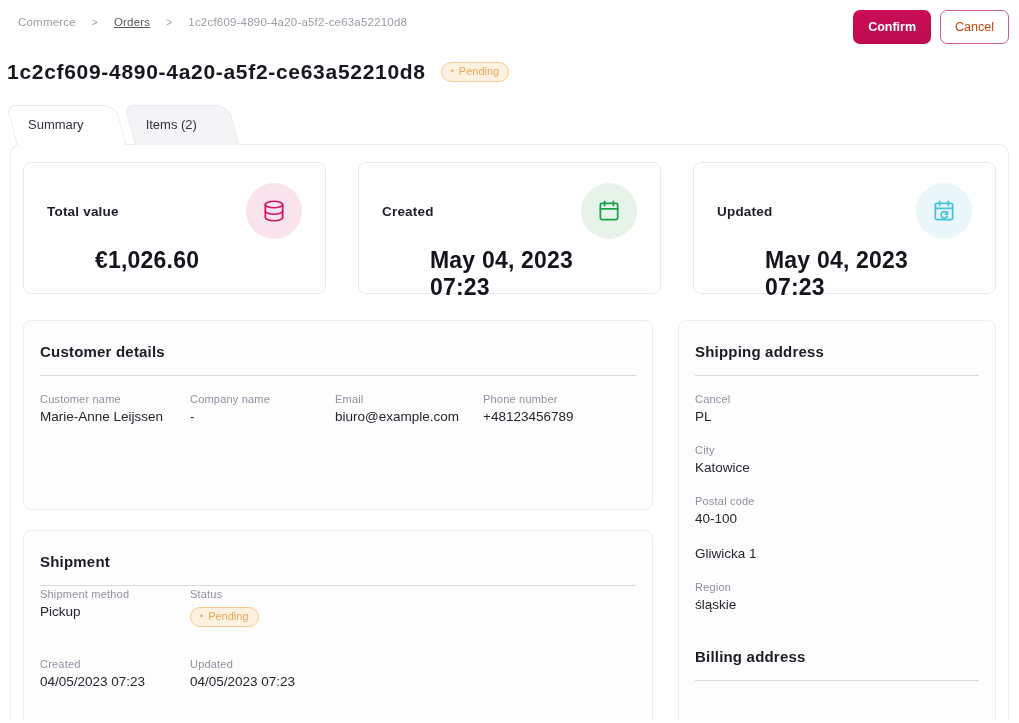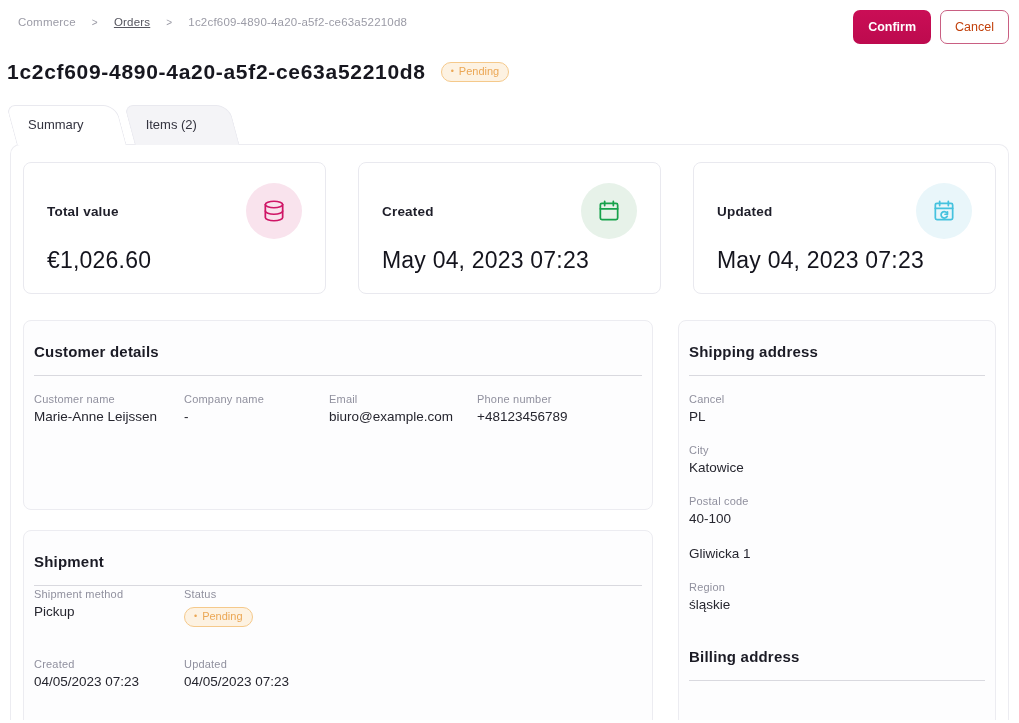--- a/index.html
+++ b/index.html
@@ -46,29 +46,29 @@
     padding:17px 12px 0; overflow:hidden; }
 
   
   .stat-row { display:flex; gap:32px; }
   .stat-card { flex:1; height:132px; background:#fff; border:1px solid #e9e9ef;
     border-radius:8px; padding:20px 23px; }
   .stat-top { display:flex; justify-content:space-between; align-items:center; }
   .stat-label { font-size:13.5px; font-weight:700; color:#1e1e29; letter-spacing:.2px; }
   .icon-circle { width:56px; height:56px; border-radius:50%; display:flex;
     align-items:center; justify-content:center; flex:0 0 auto; }
-  .stat-value { font-size:23px; font-weight:400; color:#14141d; margin-top:8px;
-    letter-spacing:.2px; }
+  .stat-value { font-size:23px; font-weight:700; color:#14141d; margin-top:8px;
+    letter-spacing:.2px;margin-left:48px; }
 
   
   .main-grid { display:flex; gap:25px; margin-top:26px; align-items:flex-start; }
   .left-col { width:630px; flex:0 0 auto; display:flex; flex-direction:column; gap:20px; }
   .right-col { flex:1; }
   .info-card { background:#fdfdfe; border:1px solid #ececf1; border-radius:8px;
-    padding:22px 10px 20px; }
+    padding:22px 16px 20px; }
   .card-title { font-size:15px; font-weight:700; color:#1b1b25; letter-spacing:.2px; }
   .card-divider { border:none; border-top:1px solid #d9d9df; margin-top:15px; }
   .f-label { font-size:11px; color:#90909e; letter-spacing:.2px; }
   .f-value { font-size:13.5px; color:#26262f; margin-top:4px; }
 
   #customer-card { height:190px; }
   .customer-grid { display:grid; grid-template-columns:150px 145px 148px 1fr;
     margin-top:17px; }
 
   #shipment-card { height:210px; }

